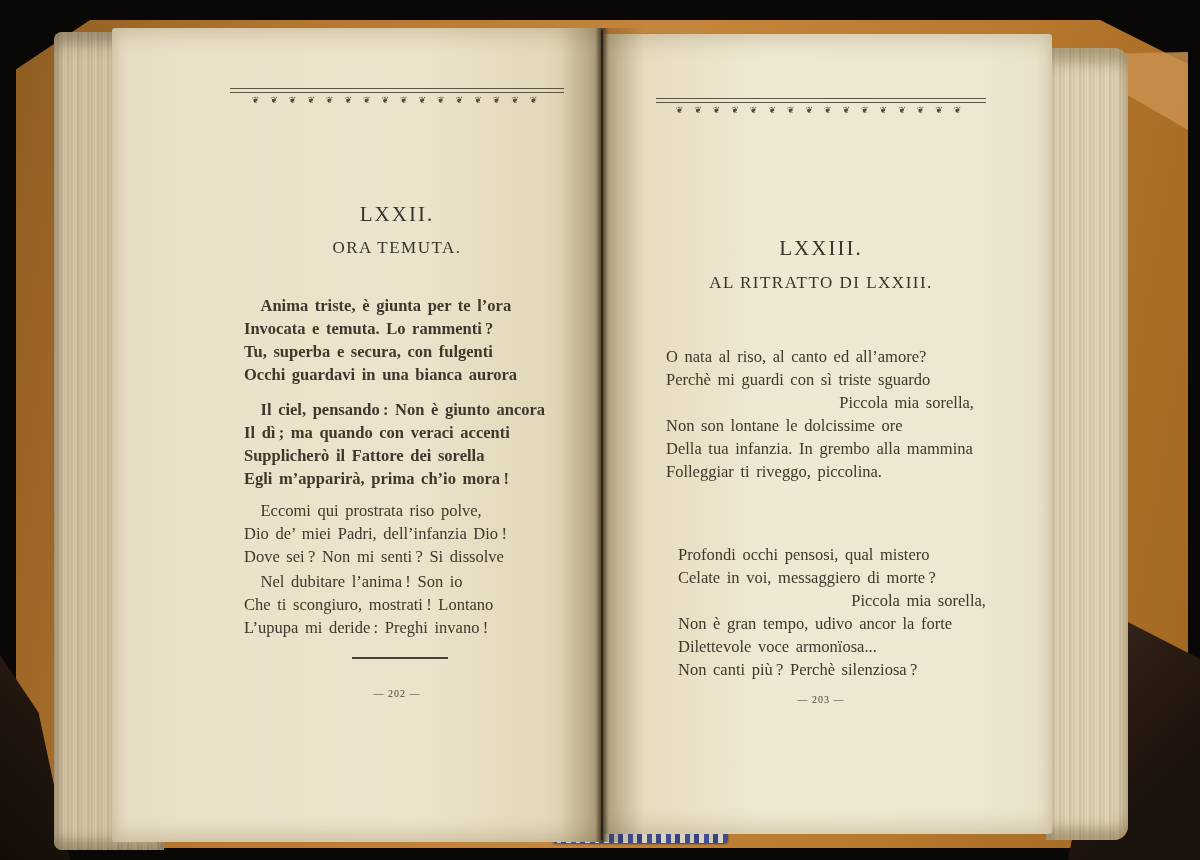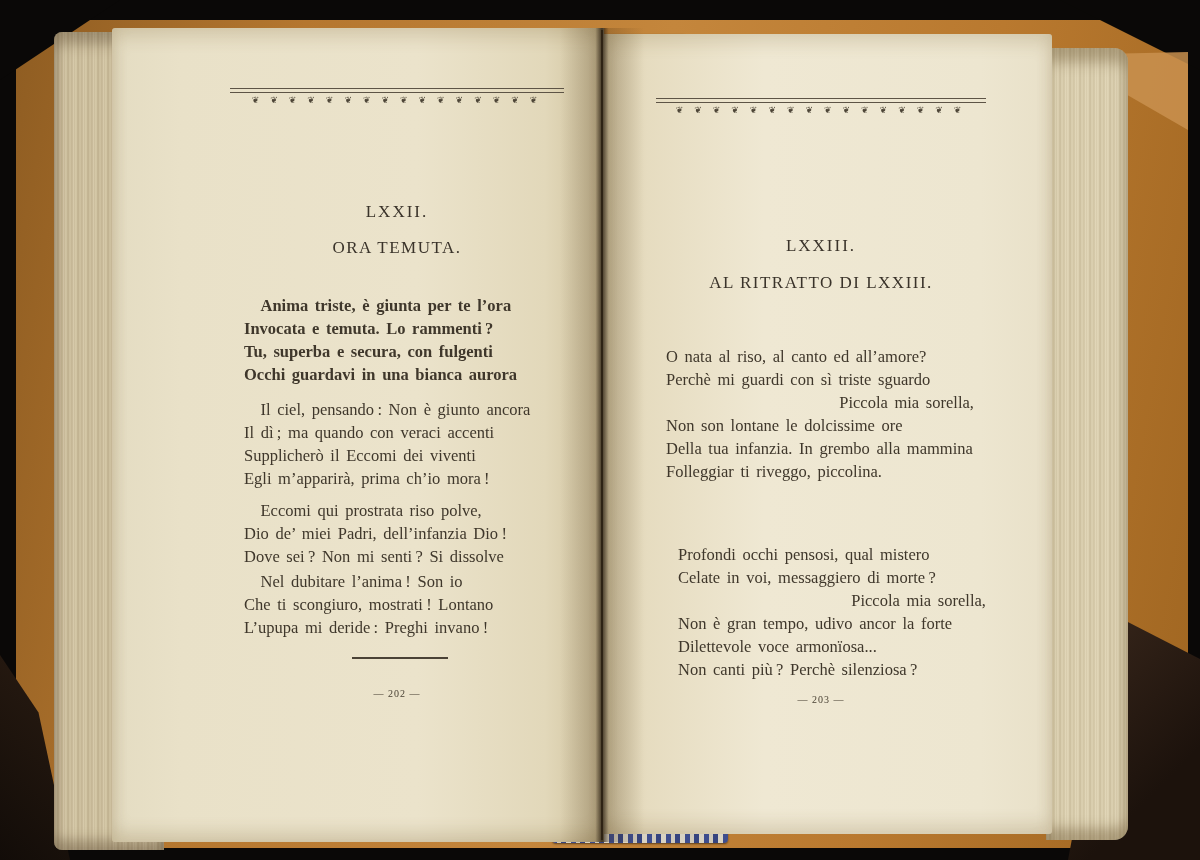--- a/index.html
+++ b/index.html
@@ -83,21 +83,21 @@
   }
 
   
   .block{position:absolute;color:#3f372b;}
   .centered{text-align:center;}
   .orn .orn-rule{height:3px;border-top:1px solid #5d5446;border-bottom:1px solid #5d5446;margin-bottom:1px;}
   .orn .orn-glyphs{
     font-size:9px;letter-spacing:11px;color:#4d4537;text-align:center;
     white-space:nowrap;overflow:hidden;line-height:12px;padding-left:6px;
   }
-  .numeral{font-size:17px;letter-spacing:2px;color:#3a332a;}
+  .numeral{font-size:21px;letter-spacing:2px;color:#3a332a;}
   .chapter-title{font-size:17px;letter-spacing:1.5px;color:#3a332a;}
   .stanza{font-size:16.5px;line-height:23px;word-spacing:2.5px;}
   .stanza .line{white-space:pre-wrap;}
   .divider{position:absolute;height:2px;background:#4a4236;}
   .pagenum{font-size:10px;letter-spacing:1px;color:#463e31;}
 </style>
 </head>
 <body>
 
 <div class="scene">
@@ -121,24 +121,24 @@
     </div>
     <div class="block centered numeral" style="left:118px;top:174px;width:334px;">LXXII.</div>
     <div class="block centered chapter-title" style="left:118px;top:210px;width:334px;">ORA TEMUTA.</div>
 
     <div class="block stanza" style="left:132px;top:266px;width:330px;font-weight:bold;">
         <div class="line"> Anima triste, è giunta per te l’ora</div>
         <div class="line">Invocata e temuta. Lo rammenti ?</div>
         <div class="line">Tu, superba e secura, con fulgenti</div>
         <div class="line">Occhi guardavi in una bianca aurora</div>
       </div>
-    <div class="block stanza" style="left:132px;top:370px;width:330px;">
+    <div class="block stanza" style="left:132px;top:370px;width:330px;font-weight:bold;">
         <div class="line"> Il ciel, pensando : Non è giunto ancora</div>
         <div class="line">Il dì ; ma quando con veraci accenti</div>
-        <div class="line">Supplicherò il Eccomi dei viventi</div>
+        <div class="line">Supplicherò il Fattore dei sorella</div>
         <div class="line">Egli m’apparirà, prima ch’io mora !</div>
       </div>
     <div class="block stanza" style="left:132px;top:471px;width:330px;">
         <div class="line"> Eccomi qui prostrata riso polve,</div>
         <div class="line">Dio de’ miei Padri, dell’infanzia Dio !</div>
         <div class="line">Dove sei ? Non mi senti ? Si dissolve</div>
       </div>
     <div class="block stanza" style="left:132px;top:542px;width:330px;">
         <div class="line"> Nel dubitare l’anima ! Son io</div>
         <div class="line">Che ti scongiuro, mostrati ! Lontano</div>

